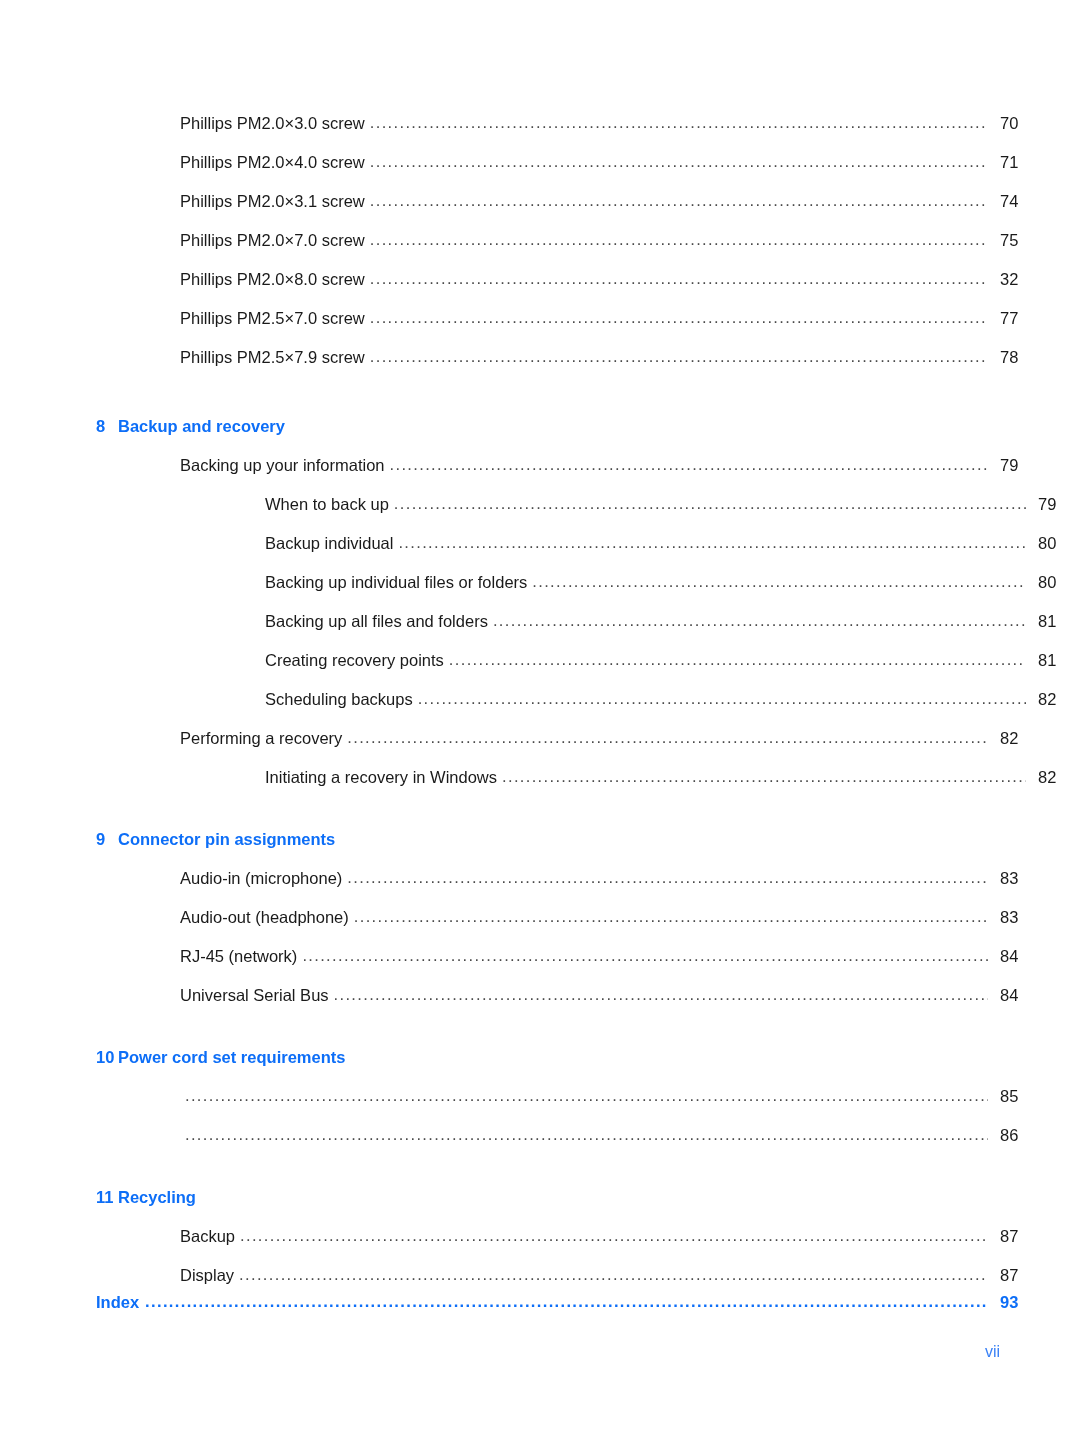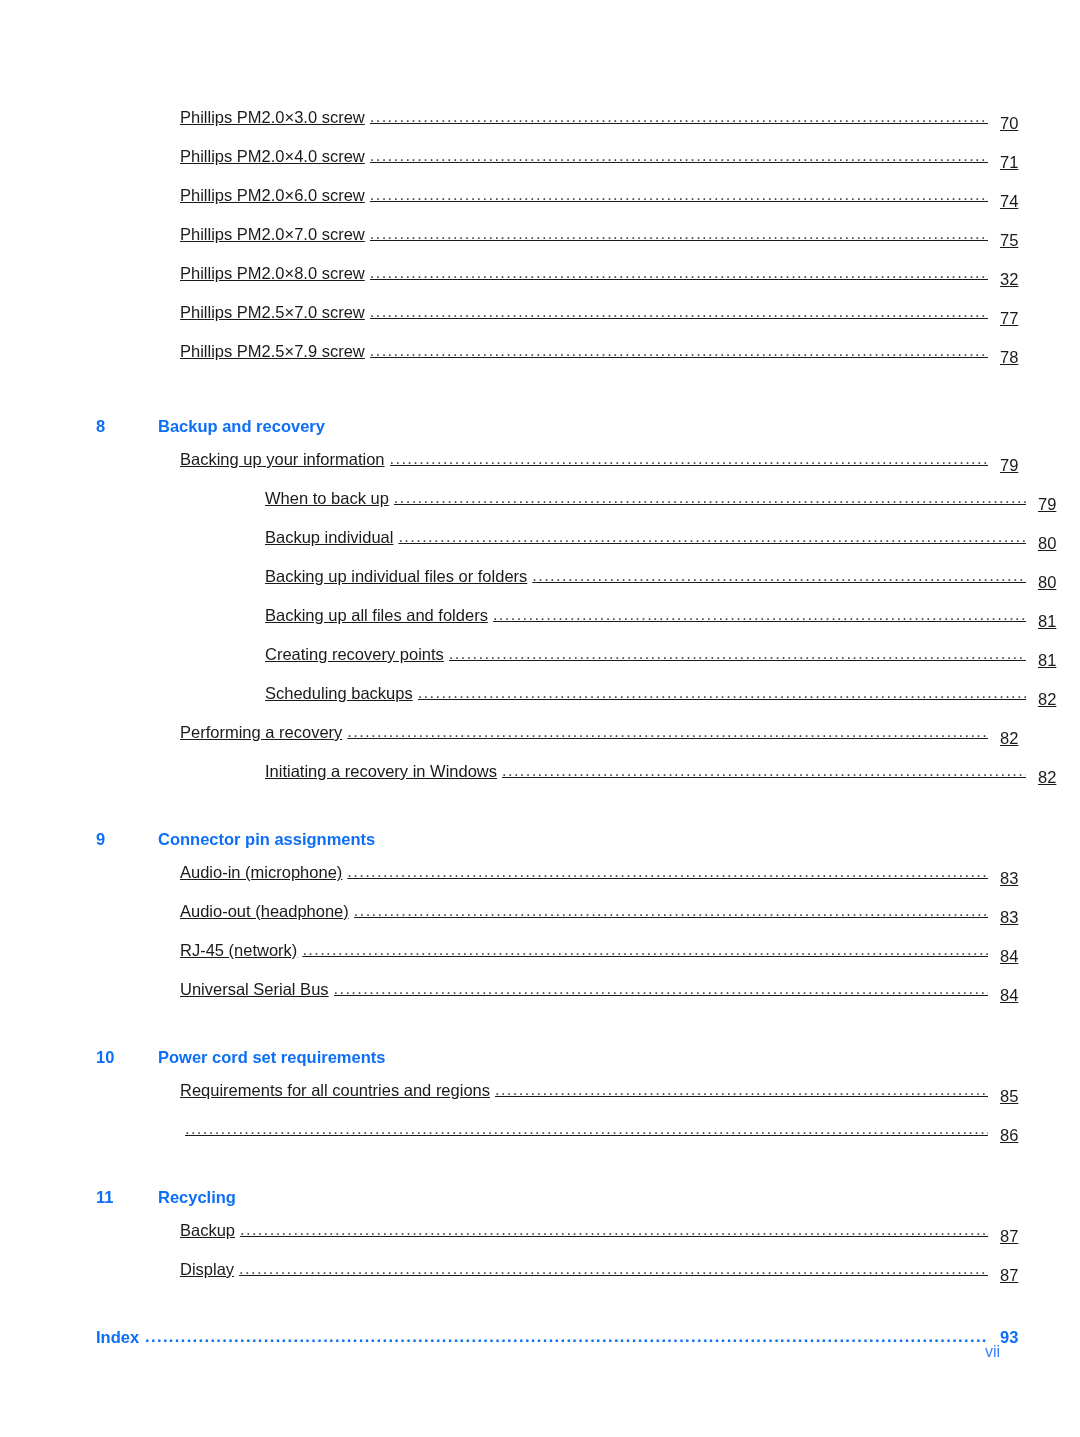--- a/index.html
+++ b/index.html
@@ -42,40 +42,38 @@
     line-height: 27px;
     padding-left: 96px;
   }
   .chapter-num {
     min-width: 22px;
     text-align: left;
     white-space: pre;
   }
   .chapter-title {
     white-space: pre;
-    margin-left: 40px;
   }
 
   
   .chapter-block {
     margin-top: 35px;
   }
   .chapter-block.first {
     margin-top: 42px;
   }
 
   
   .entry {
     display: flex;
-    align-items: center;
+    align-items: flex-end;
     font-size: 16.5px;
     line-height: 27px;
     color: #1a1a1a;
     white-space: nowrap;
-    text-decoration: underline;
   }
   .entry .label {
     white-space: pre;
   }
   .entry .leader {
     flex: 1 1 auto;
     margin: 0 4px 0 5px;
     overflow: hidden;
     white-space: nowrap;
     color: #4a4a4a;
@@ -99,21 +97,20 @@
   
   .index-row {
     display: flex;
     align-items: baseline;
     font-size: 16.5px;
     font-weight: bold;
     line-height: 27px;
     color: #0d6ef7;
     padding-left: 96px;
     padding-right: 38px;
-    margin-top: 35px;
     white-space: nowrap;
   }
   .index-row .label { white-space: pre; }
   .index-row .leader {
     flex: 1 1 auto;
     margin: 0 4px 0 6px;
     overflow: hidden;
     white-space: nowrap;
     color: #0d6ef7;
     letter-spacing: 1.35px;
@@ -155,21 +152,21 @@
           <span class="label">Phillips PM2.0×3.0 screw</span>
           <span class="leader">..........................................................................................................................................................................................................................................................</span>
           <span class="pageno">70</span>
         </div>
         <div class="entry lvl1">
           <span class="label">Phillips PM2.0×4.0 screw</span>
           <span class="leader">..........................................................................................................................................................................................................................................................</span>
           <span class="pageno">71</span>
         </div>
         <div class="entry lvl1">
-          <span class="label">Phillips PM2.0×6.0 screw</span>
+          <span class="label">Phillips PM2.0×3.1 screw</span>
           <span class="leader">..........................................................................................................................................................................................................................................................</span>
           <span class="pageno">74</span>
         </div>
         <div class="entry lvl1">
           <span class="label">Phillips PM2.0×7.0 screw</span>
           <span class="leader">..........................................................................................................................................................................................................................................................</span>
           <span class="pageno">75</span>
         </div>
         <div class="entry lvl1">
           <span class="label">Phillips PM2.0×8.0 screw</span>
@@ -265,21 +262,20 @@
             <span class="leader">..........................................................................................................................................................................................................................................................</span>
             <span class="pageno">84</span>
           </div>
         </div>
         <div class="chapter-block">
           <div class="chapter">
             <span class="chapter-num">10</span>
             <span class="chapter-title">Power cord set requirements</span>
           </div>
           <div class="entry lvl1">
-            <span class="label">Requirements for all countries and regions</span>
             <span class="leader">..........................................................................................................................................................................................................................................................</span>
             <span class="pageno">85</span>
           </div>
           <div class="entry lvl1">
             <span class="leader">..........................................................................................................................................................................................................................................................</span>
             <span class="pageno">86</span>
           </div>
         </div>
         <div class="chapter-block">
           <div class="chapter">

